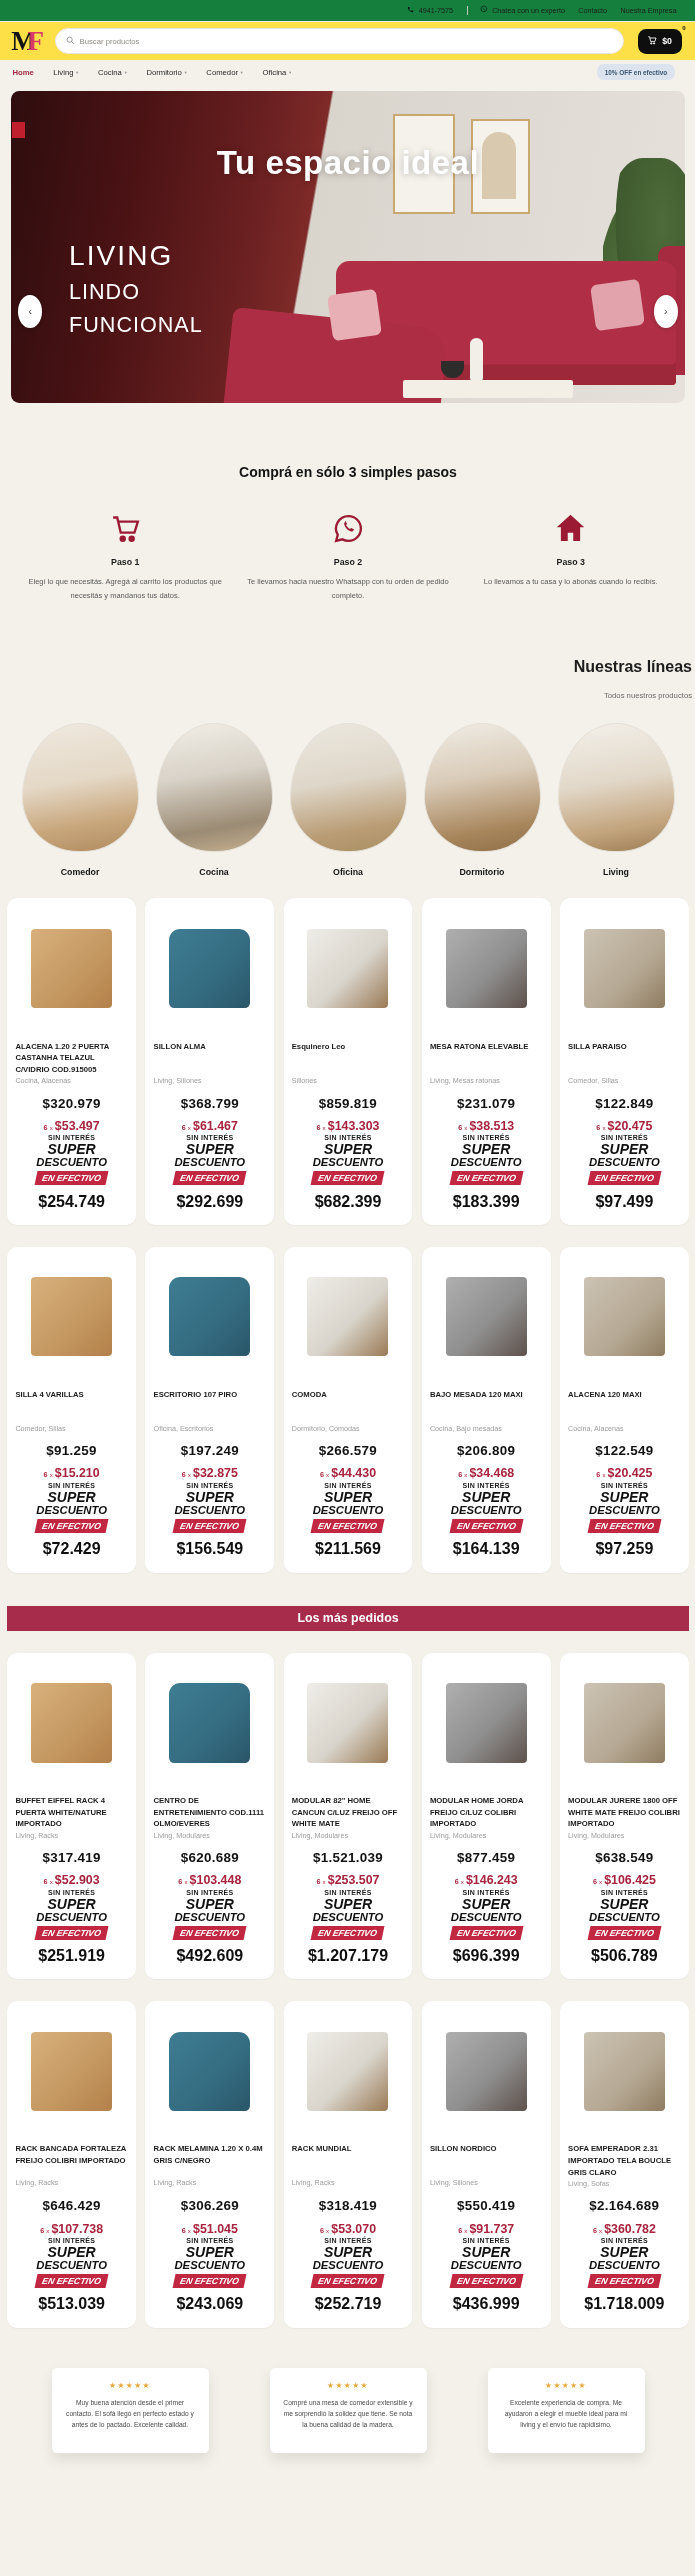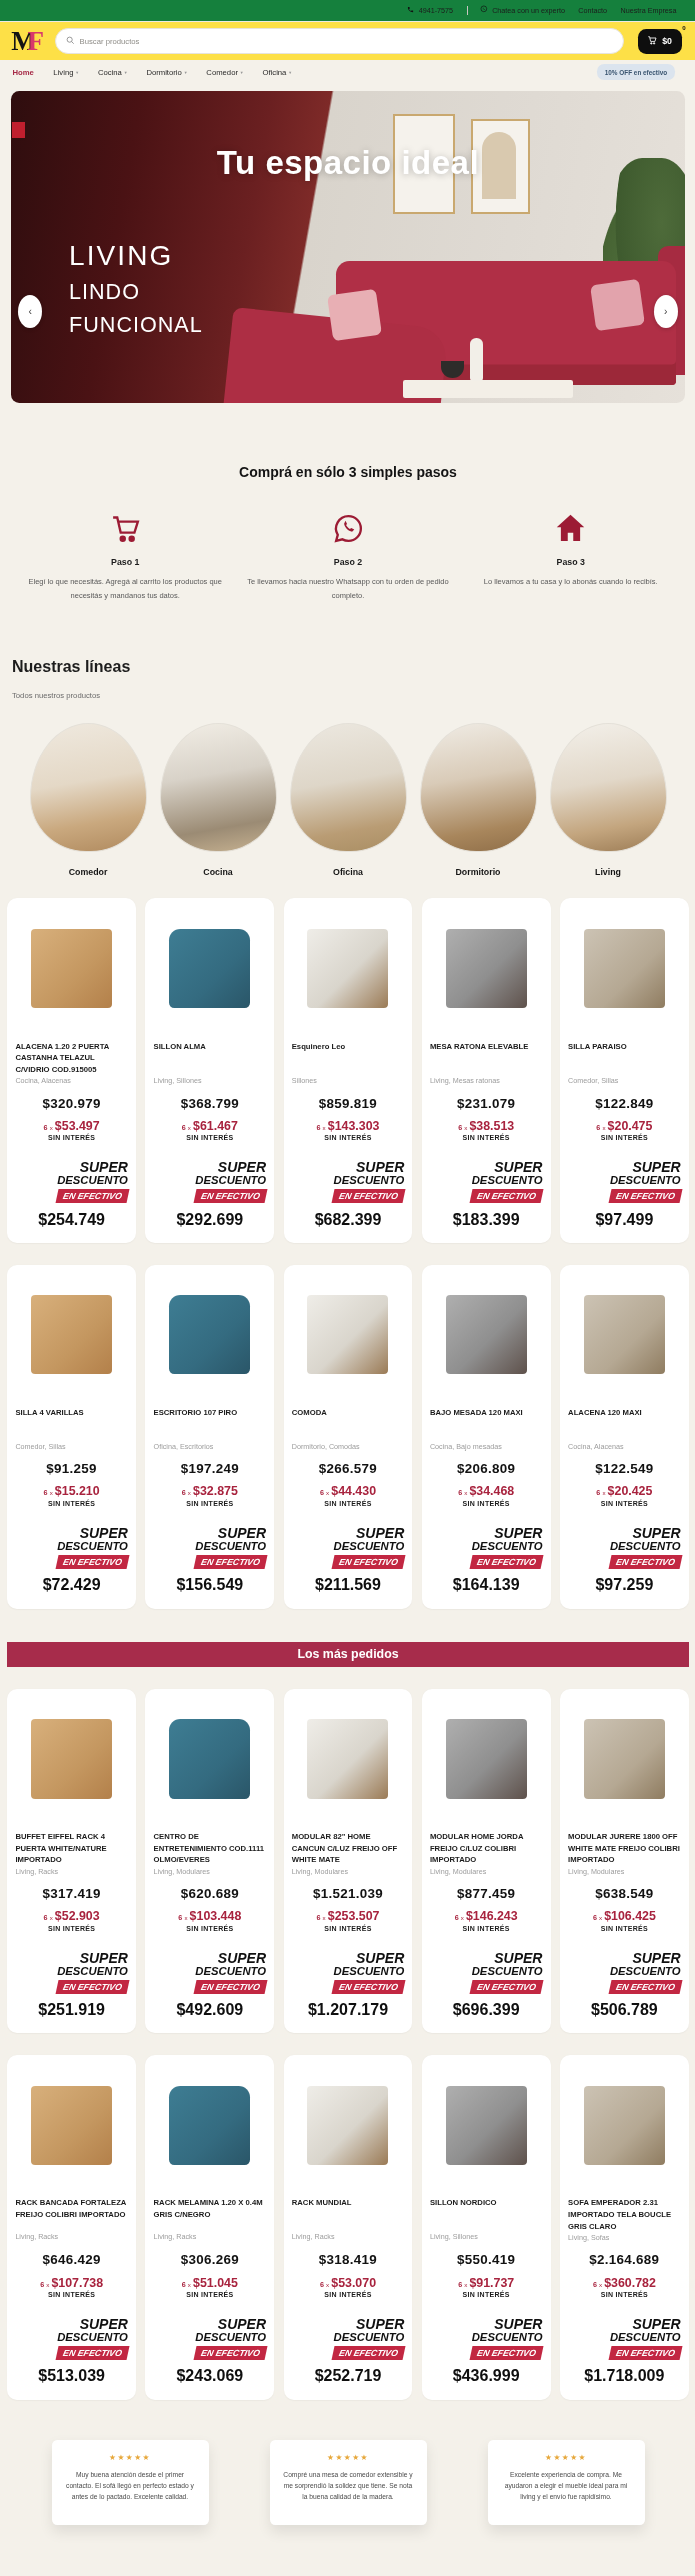--- a/index.html
+++ b/index.html
@@ -61,21 +61,21 @@
   
   .steps{padding:61px 0 5.2px;text-align:center}
   .steps h2{font-size:14px;font-weight:800;color:#141414}
   .steps-grid{display:flex;justify-content:space-between;margin-top:32px;padding:0 15.5px}
   .step{width:33%;display:flex;flex-direction:column;align-items:center}
   .step .sicon{height:34px;color:#9C1B34;margin-bottom:11.3px}
   .step .slabel{font-weight:800;font-size:8.8px;margin-bottom:8.2px}
   .step .stext{color:#5A5A5A;font-size:7.5px;line-height:1.9;max-width:227px}
 
   
-  .lines{padding:49px 12px 0;text-align:left}
+  .lines{padding:49px 4px 0;text-align:right}
   .lines h2{font-size:16px;font-weight:800}
   .lines .sub{color:#6B6B6B;margin-top:15.5px;font-size:7.7px}
   .lines-grid{display:flex;justify-content:space-between;padding:0 17.5px;margin-top:23px}
   .line-item{display:flex;flex-direction:column;align-items:center;cursor:pointer}
   .line-circle{width:117px;height:129px;border-radius:50% 50% 48% 48%/58% 58% 42% 42%;overflow:hidden;border:0.5px solid #E4E0D8}
   .lc-0{background:linear-gradient(170deg,#EFE9DF 0%,#E4D8C6 45%,#C9A87E 75%,#B08A5E 100%)}
   .lc-1{background:linear-gradient(170deg,#F2EEE6 0%,#D8D2C8 40%,#9B8B74 78%,#C7B291 100%)}
   .lc-2{background:linear-gradient(170deg,#ECE8E0 0%,#DED6C8 45%,#B99C74 80%,#A98E63 100%)}
   .lc-3{background:linear-gradient(170deg,#F0ECE5 0%,#D9CBB8 42%,#A8865C 80%,#8F6E48 100%)}
   .lc-4{background:linear-gradient(170deg,#F3F0EA 0%,#E2D8C9 45%,#C3A57E 78%,#9C7C55 100%)}
@@ -96,21 +96,21 @@
   .iv-3 .pimg::before{background:linear-gradient(135deg,#AFAFAF,#8F8F8F 55%,#5E514B)}
   .iv-4 .pimg::before{background:linear-gradient(135deg,#CCC3B4,#B5A893 60%,#8F7C60)}
   .ptitle{font-weight:800;font-size:7.7px;line-height:1.5;color:#1B1B1B;min-height:34px}
   .pcat{color:#9C9C9C;font-size:7.2px;margin:1px 0 10.3px}
   .pprice{text-align:center;font-size:13.4px;font-weight:800;letter-spacing:0.3px;color:#121212;margin-top:auto}
   .pinst{text-align:center;margin-top:8.2px;color:#A8233E}
   .pinst .n{font-weight:bold;font-size:7.2px}
   .pinst .x{font-size:6.2px;margin:0 2.1px}
   .pinst .amt{font-weight:800;font-size:12.4px}
   .psin{text-align:center;font-weight:800;font-size:7px;letter-spacing:0.3px;margin-top:1.5px;color:#1b1b1b}
-  .pbadge{margin-top:19px;text-align:right}
+  .pbadge{margin-top:1px;text-align:center}
   .pbadge .b1{font-style:italic;font-weight:800;font-size:14px;line-height:1;color:#111}
   .pbadge .b2{font-style:italic;font-weight:800;font-size:11.3px;line-height:1.1;color:#111}
   .pbadge .b3{display:inline-block;background:#C22742;color:#fff;font-style:italic;font-weight:800;font-size:8.8px;padding:2.1px 6.2px;transform:skewX(-12deg);margin-top:2.6px}
   .pfinal{text-align:center;font-size:16px;font-weight:700;margin-top:7.2px;color:#0f0f0f}
 
   
   .testi-grid{display:flex;justify-content:center;gap:61px;padding:40px 20.6px 10.3px}
   .testi{background:#FFFFFF;border-radius:5.2px;box-shadow:0 6.2px 13.4px rgba(0,0,0,.09);padding:13.4px 12.4px;width:157px;text-align:center}
   .stars{color:#E7A83C;font-size:7.7px;letter-spacing:1.5px}
   .testi .ttext{font-size:6.7px;color:#4A4A4A;line-height:1.6;margin:8.2px 0 9.3px}

